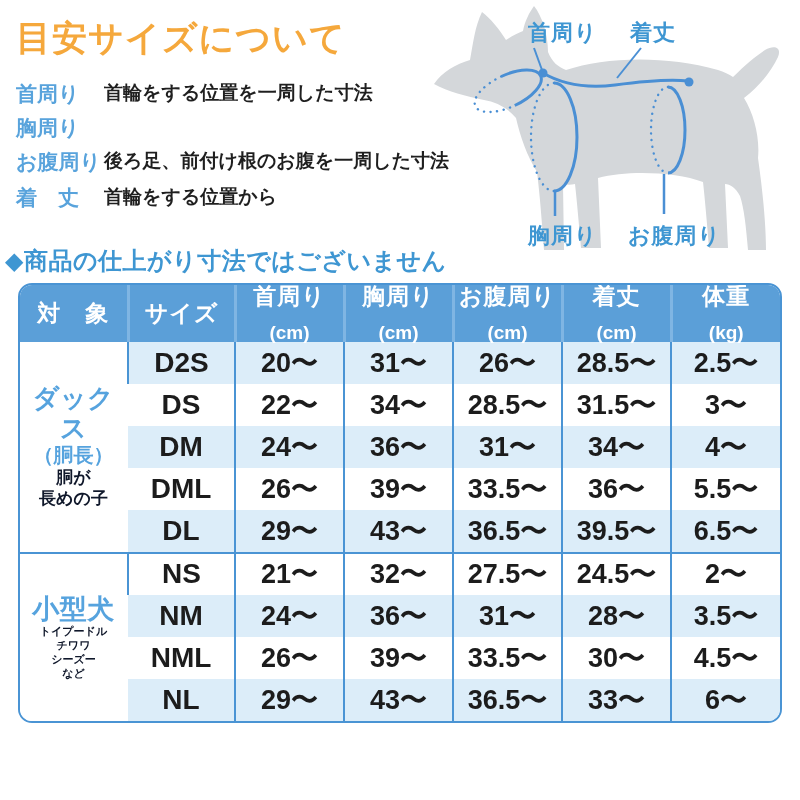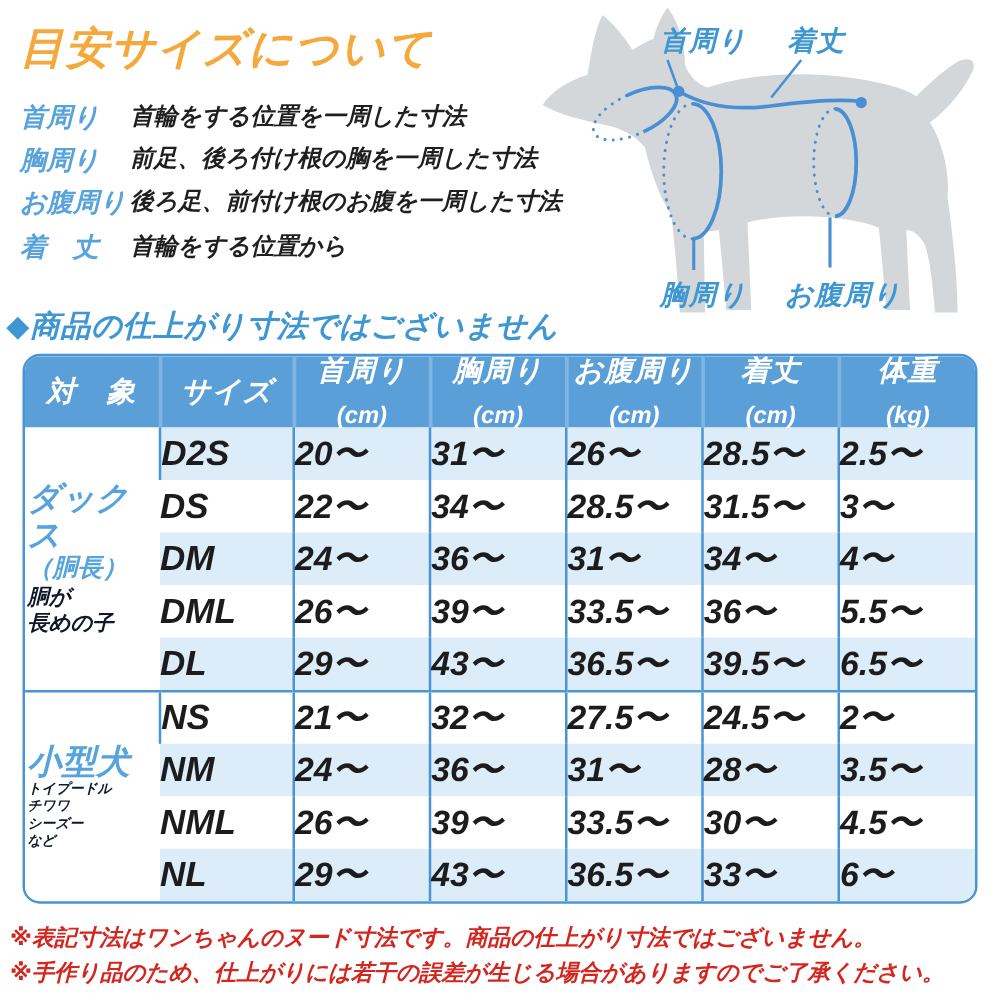--- a/index.html
+++ b/index.html
@@ -2,21 +2,21 @@
 <html><head>
 <meta charset="utf-8">
 <style>
   * { margin:0; padding:0; box-sizing:border-box; }
   html,body { background:#fff; }
   body {
     font-family:"Liberation Sans","DejaVu Sans",sans-serif;
     width:800px; height:800px; position:relative; overflow:hidden;
     color:#1f1f1f;
   }
-  .page { position:absolute; inset:0; width:800px; height:645px;font-style:italic; }
+  .page { position:absolute; inset:0; width:800px; height:645px; }
 
   
   .main-title {
     position:absolute; left:16px; top:15px;
     font-size:35px; font-weight:bold; color:#F5A83C; letter-spacing:1px;
   }
   .def-list { position:absolute; left:16px; top:72px; width:430px; }
   .def-row { position:absolute; left:0; display:flex; }
   .def-term {
     width:88px; flex:0 0 88px; font-size:21px; font-weight:bold; color:#58A3DC;
@@ -50,21 +50,21 @@
   .size-table col.c-size   { width:107px; }
   .size-table thead th {
     background:#5B9FD8; color:#fff; font-weight:bold;
     height:56px; vertical-align:middle; text-align:center; line-height:1.0;
     border-left:3px solid #7FB5E3;
   }
   .size-table thead th:first-child { border-left:none; }
   .size-table thead .h-main { font-size:23px; display:block; letter-spacing:1px; }
   .size-table thead .h-unit { font-size:19px; font-weight:600; display:block; margin-top:15px; }
   .size-table td {
-    text-align:left; vertical-align:middle;
+    text-align:center; vertical-align:middle;
     border-left:2px solid #4A94D4; height:42px;
     font-size:27px; font-weight:600; color:#1c1c1c;margin-left:33px;
   }
   .size-table td.cell-size { font-size:28px; font-weight:bold; }
   .size-table td:first-child { border-left:none; }
   .size-table tr.band td { background:#DCEDF9; }
   .size-table tr td.group-cell { background:#fff; border-left:none; padding:0 2px; }
   .size-table tr.group-start td { border-top:2.5px solid #4A94D4; }
   .group-cell .g-title { font-size:26px; font-weight:bold; color:#56A3DE; line-height:1.15; letter-spacing:0.5px; }
   .group-cell .g-sub   { font-size:20px; font-weight:bold; color:#56A3DE; line-height:1.15; }
@@ -85,21 +85,20 @@
 
   <div class="main-title">目安サイズについて</div>
 
   <div class="def-list">
     <div class="def-row" style="top:8px;">
       <span class="def-term">首周り</span>
       <span class="def-desc">首輪をする位置を一周した寸法</span>
     </div>
     <div class="def-row" style="top:42px;">
       <span class="def-term">胸周り</span>
-      <span class="def-desc">前足、後ろ付け根の胸を一周した寸法</span>
     </div>
     <div class="def-row" style="top:76px;">
       <span class="def-term">お腹周り</span>
       <span class="def-desc">後ろ足、前付け根のお腹を一周した寸法</span>
     </div>
     <div class="def-row" style="top:112px;">
       <span class="def-term">着　丈</span>
       <span class="def-desc"><span>首輪をする位置から</span></span>
     </div>
   </div>
@@ -296,18 +295,14 @@
           <td>29〜</td>
           <td>43〜</td>
           <td>36.5〜</td>
           <td>33〜</td>
           <td>6〜</td>
         </tr>
       </tbody>
     </table>
   </div>
 
-  <div class="notes">
-    <div class="note-line">※表記寸法はワンちゃんのヌード寸法です。商品の仕上がり寸法ではございません。</div>
-    <div class="note-line">※手作り品のため、仕上がりには若干の誤差が生じる場合がありますのでご了承ください。</div>
-  </div>
 
 </div>
 
 </body></html>

